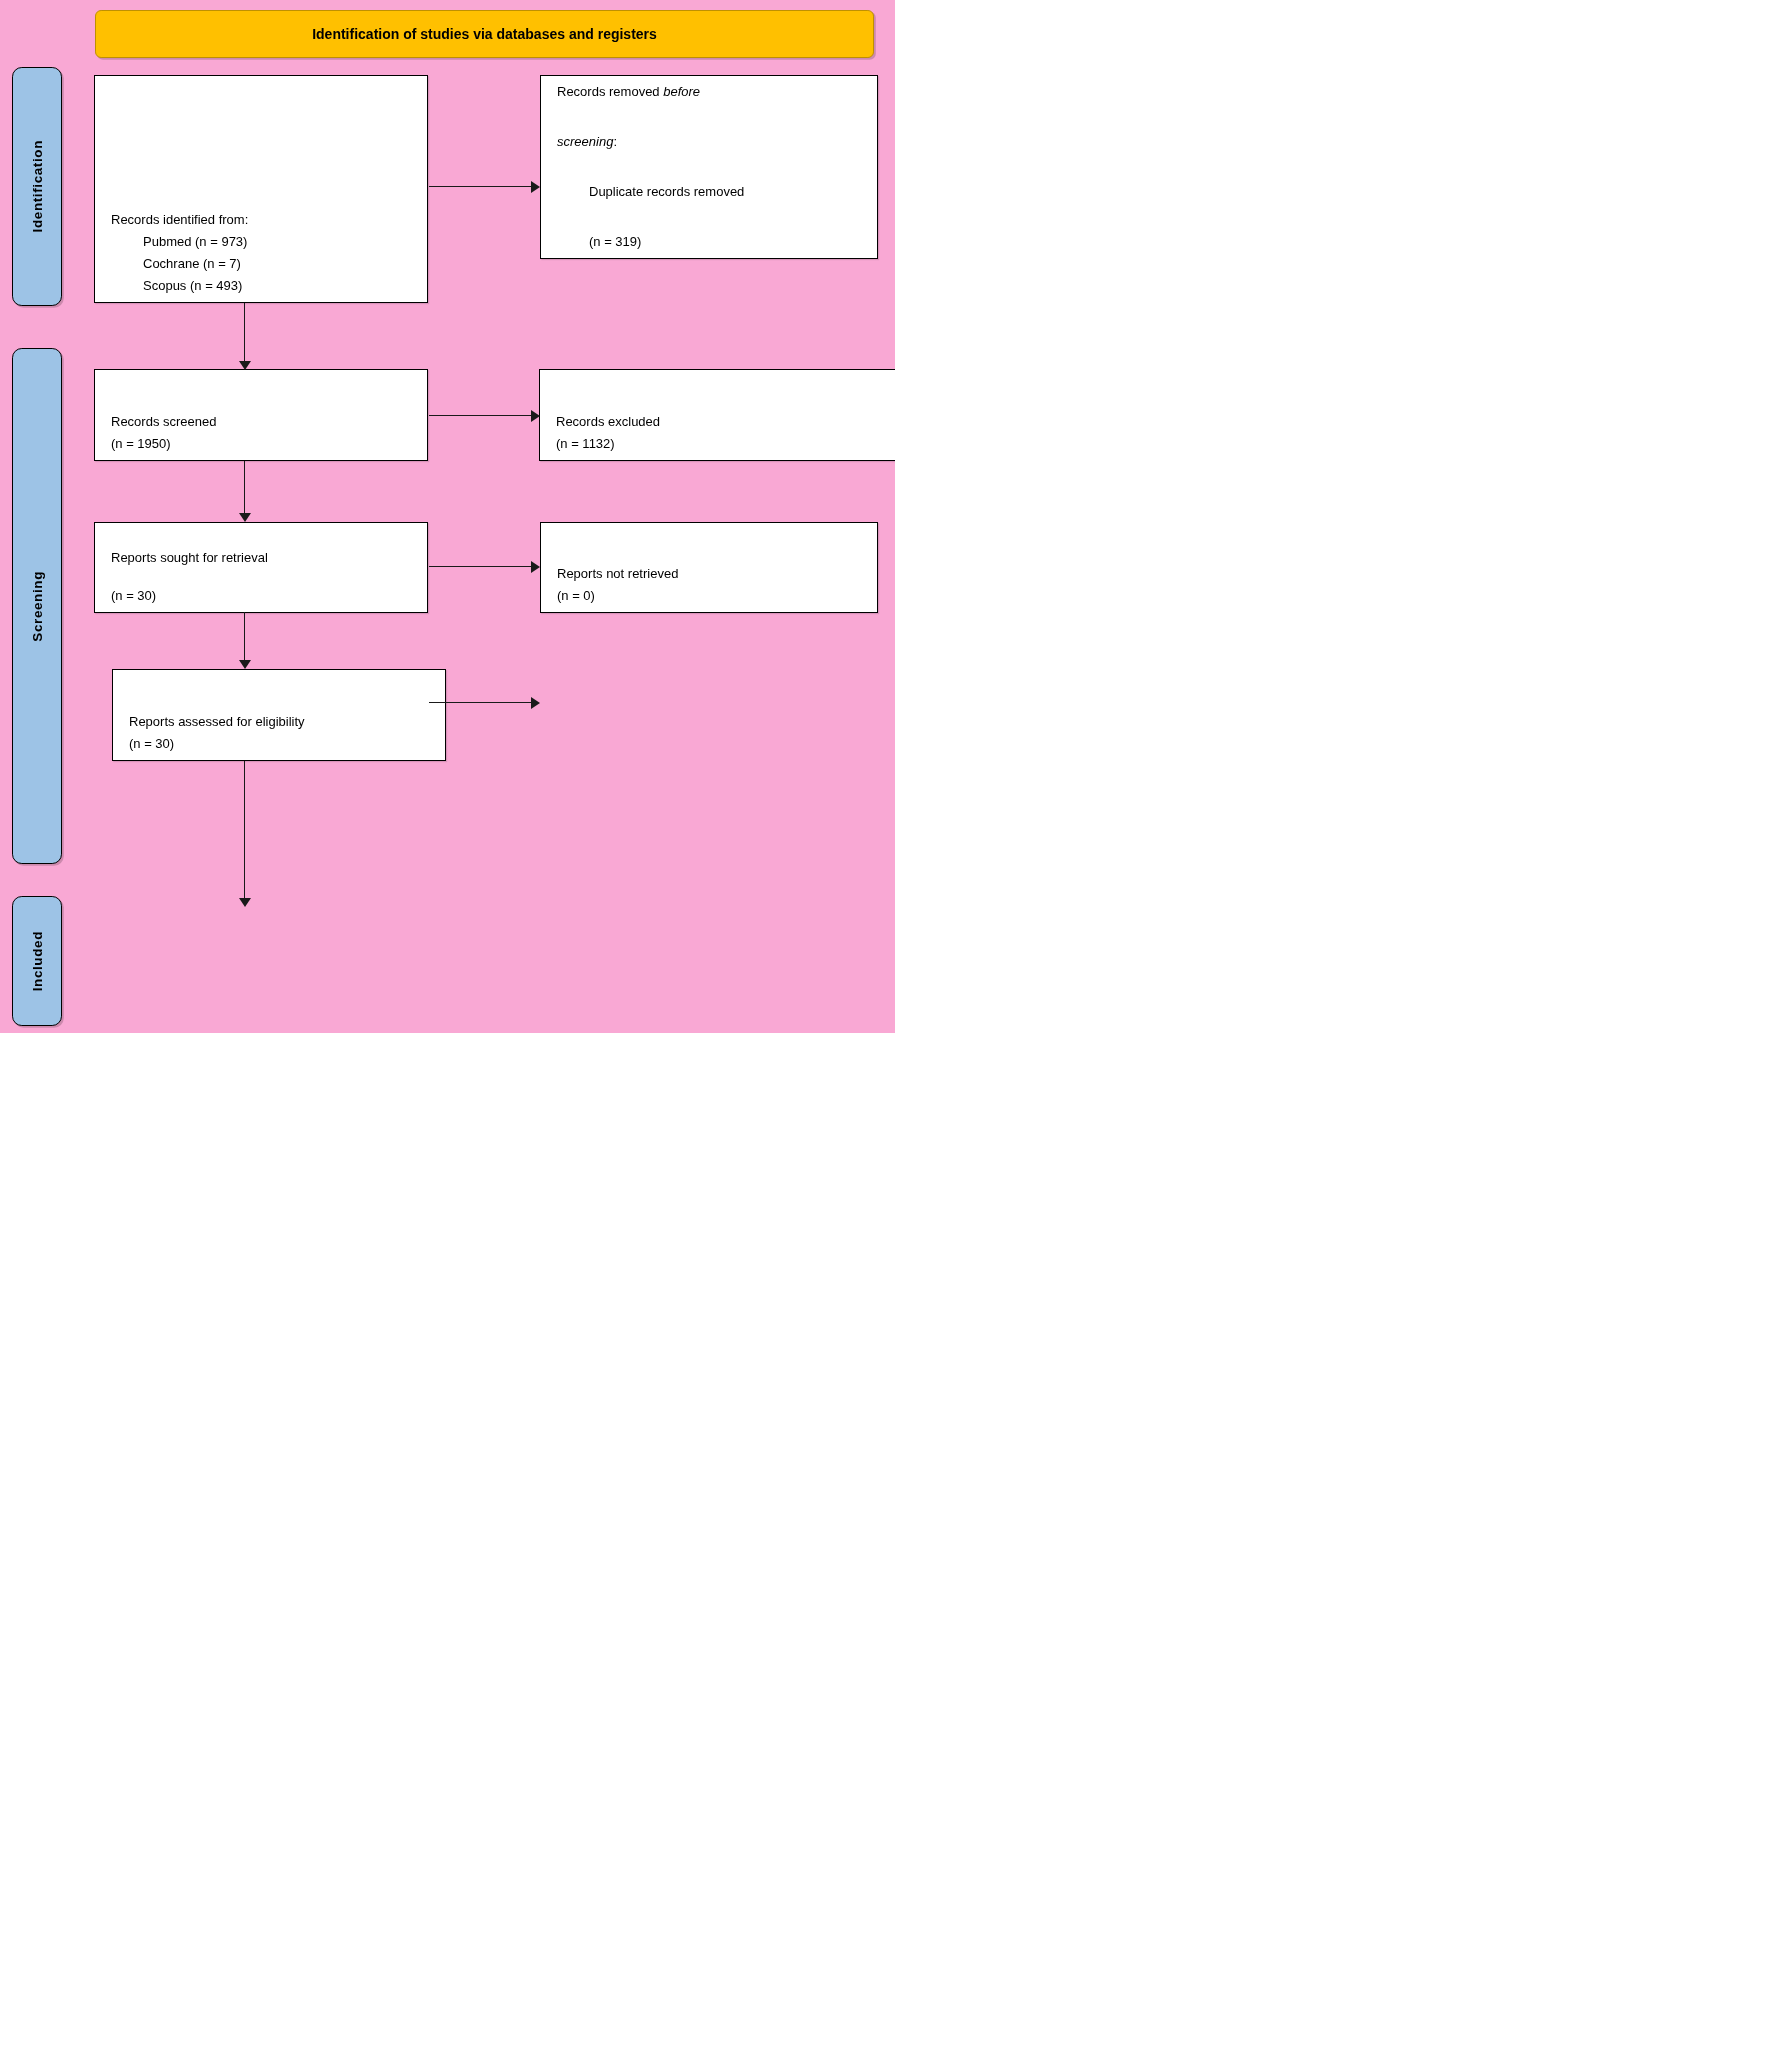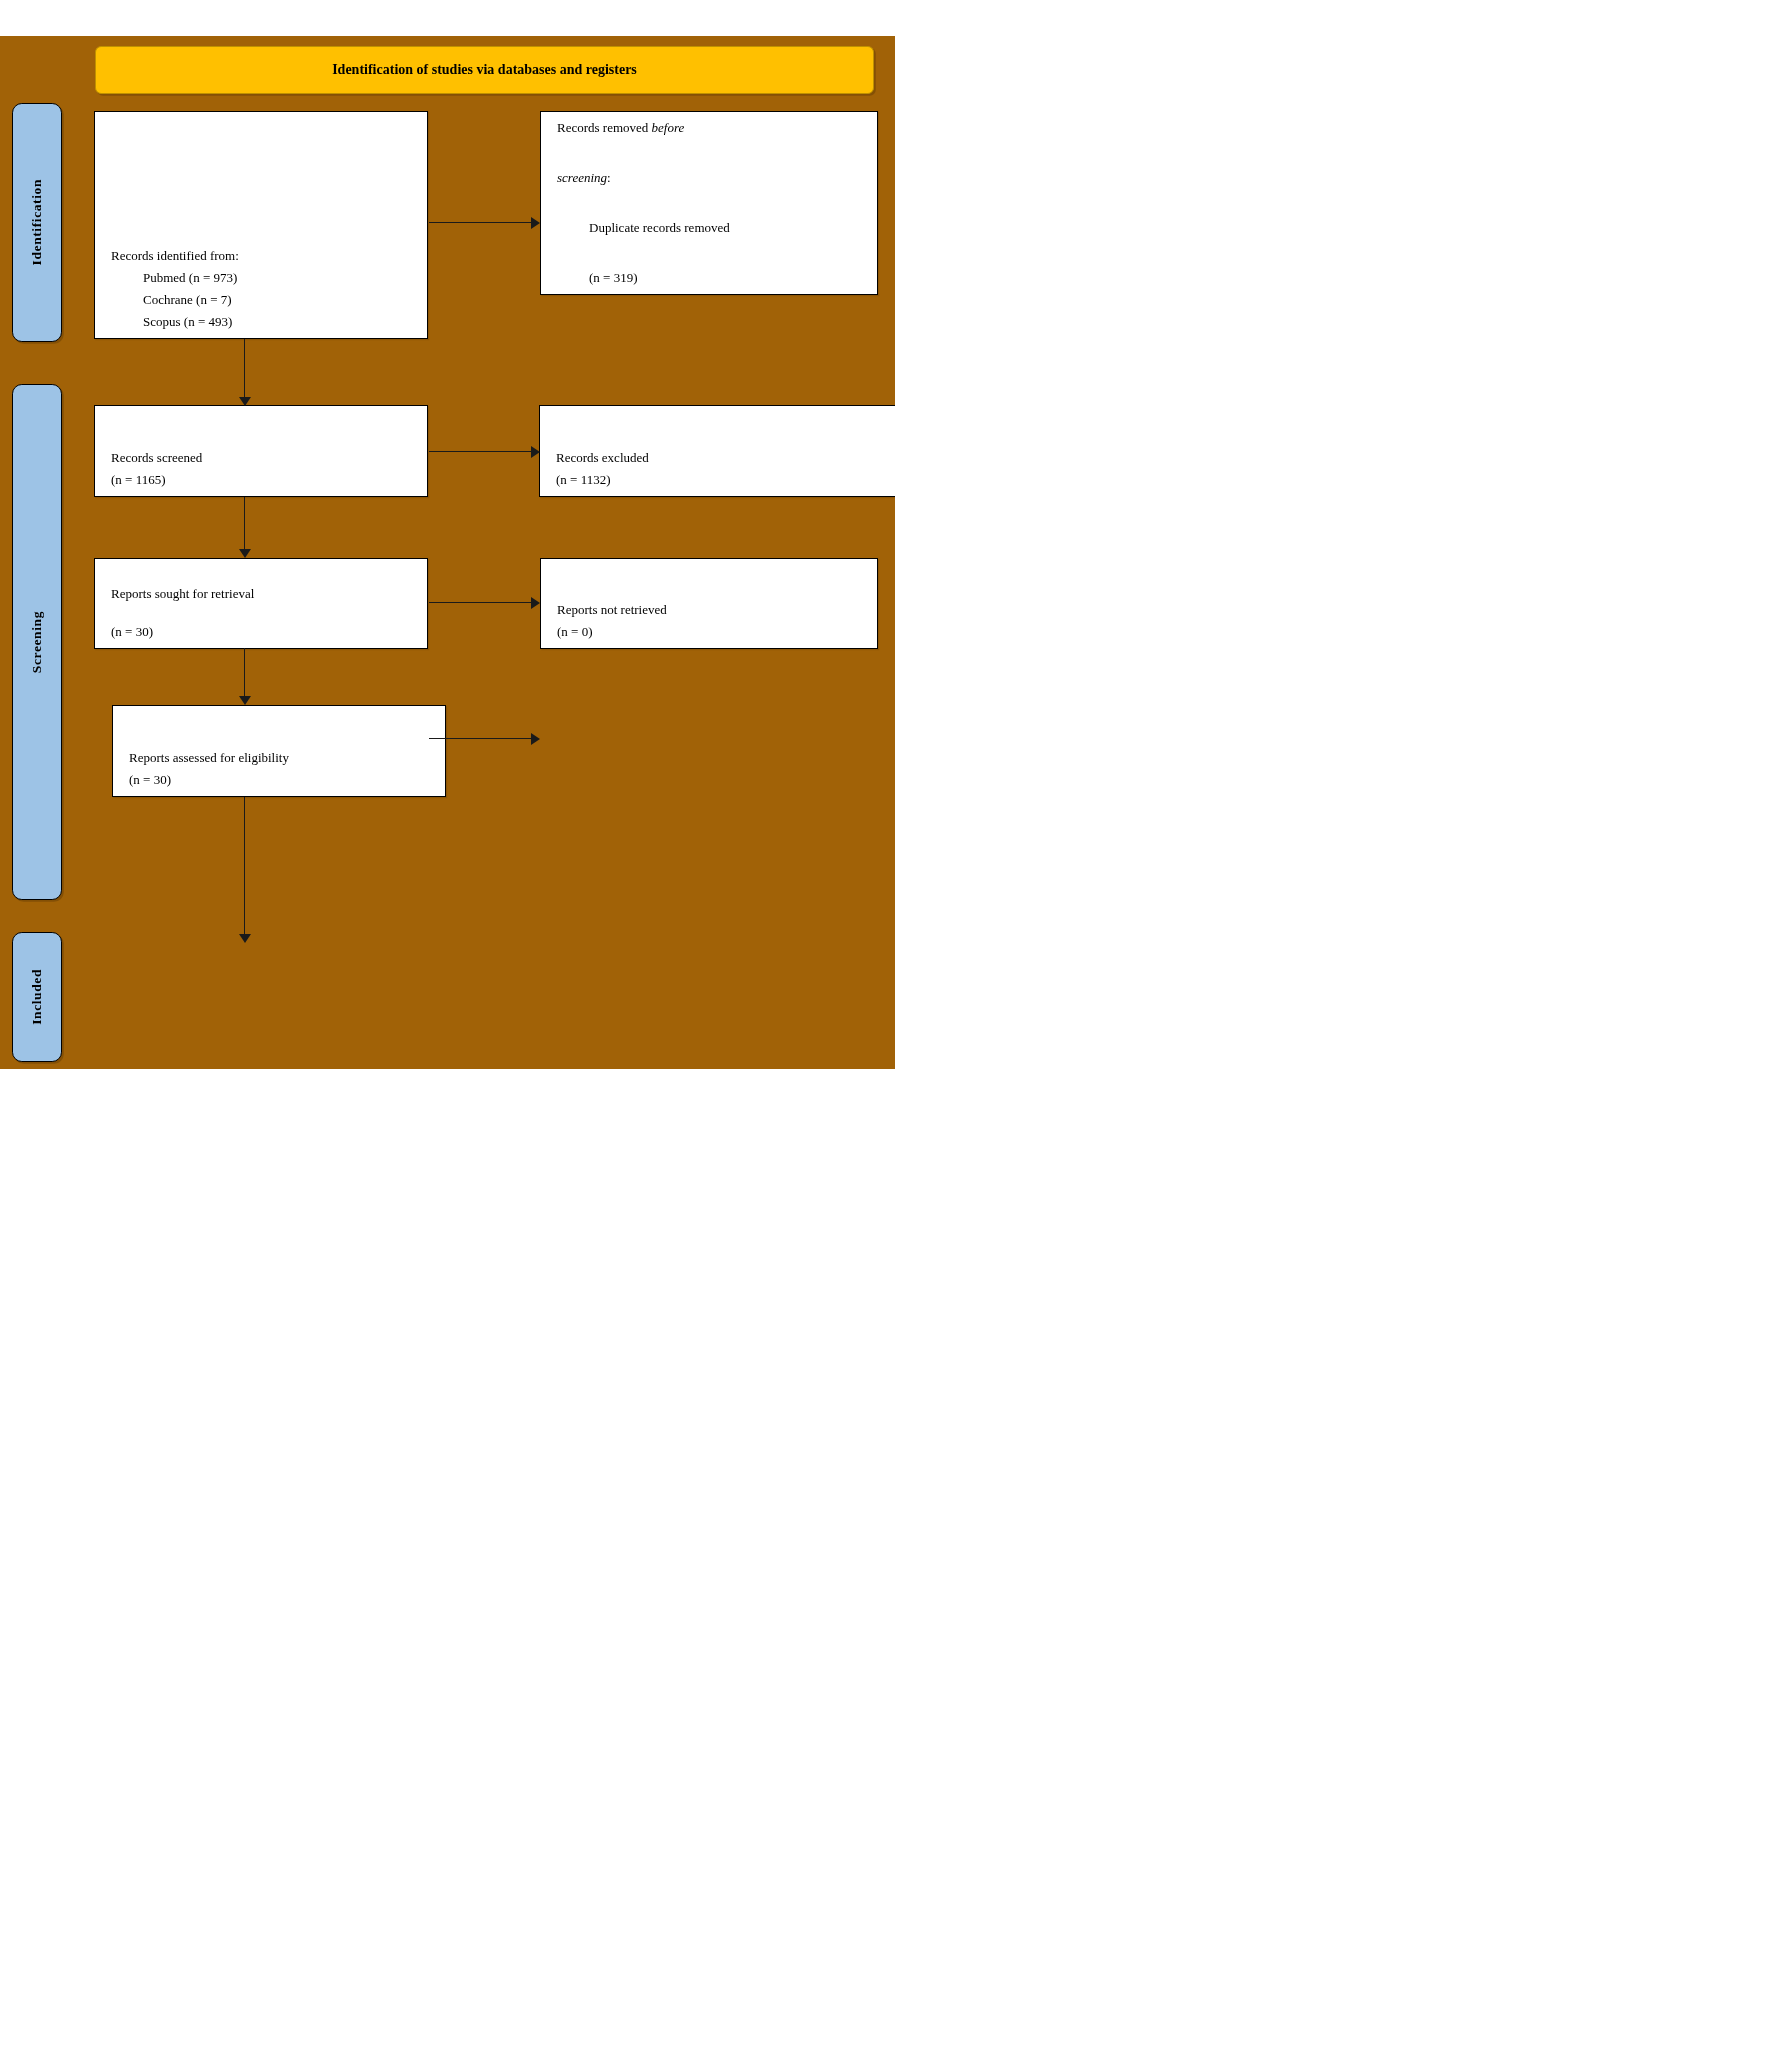--- a/index.html
+++ b/index.html
@@ -1,24 +1,23 @@
 <!DOCTYPE html>
 <html style="font-size:9.8px"><head>
 <meta charset="utf-8">
 <style>
   html, body { margin: 0; padding: 0; background: #ffffff; }
   .canvas {
     position: relative;
     width: 895px;
     height: 1033px;
-    background: #a16207;
-    font-family: Liberation Serif, serif;
+    background: #f9a8d4;
+    font-family: Liberation Sans, sans-serif;
     color: #000000;
     overflow: hidden;
-    margin-top: 36px;
   }
 
   
   .header-banner {
     position: absolute;
     left: 95px; top: 10.4px; width: 779px; height: 48px;
     box-sizing: border-box;
     background: var(--header-fill);
     border: 1.8px solid var(--header-border);
     border-radius: 6.1px;
@@ -138,21 +137,21 @@
       <div class="line indent"><span>Scopus (n = 493)</span></div>
     </div>
   <div class="box" id="box-records-removed">
       <div class="line"><span>Records removed </span><span style="font-style: italic;">before</span></div>
       <div class="line"><span style="font-style: italic;">screening</span><span>:</span></div>
       <div class="line indent"><span>Duplicate records removed</span></div>
       <div class="line indent"><span>(n = 319)</span></div>
     </div>
   <div class="box" id="box-records-screened">
       <div class="line"><span>Records screened</span></div>
-      <div class="line"><span>(n = 1165)</span></div>
+      <div class="line"><span>(n = 1950)</span></div>
     </div>
   <div class="box" id="box-records-excluded">
       <div class="line"><span>Records excluded</span></div>
       <div class="line"><span>(n = 1132)</span></div>
     </div>
   <div class="box" id="box-reports-sought">
       <div class="line"><span>Reports sought for retrieval</span></div>
       <div class="line"><span>(n = 30)</span></div>
     </div>
   <div class="box" id="box-reports-not-retrieved">

